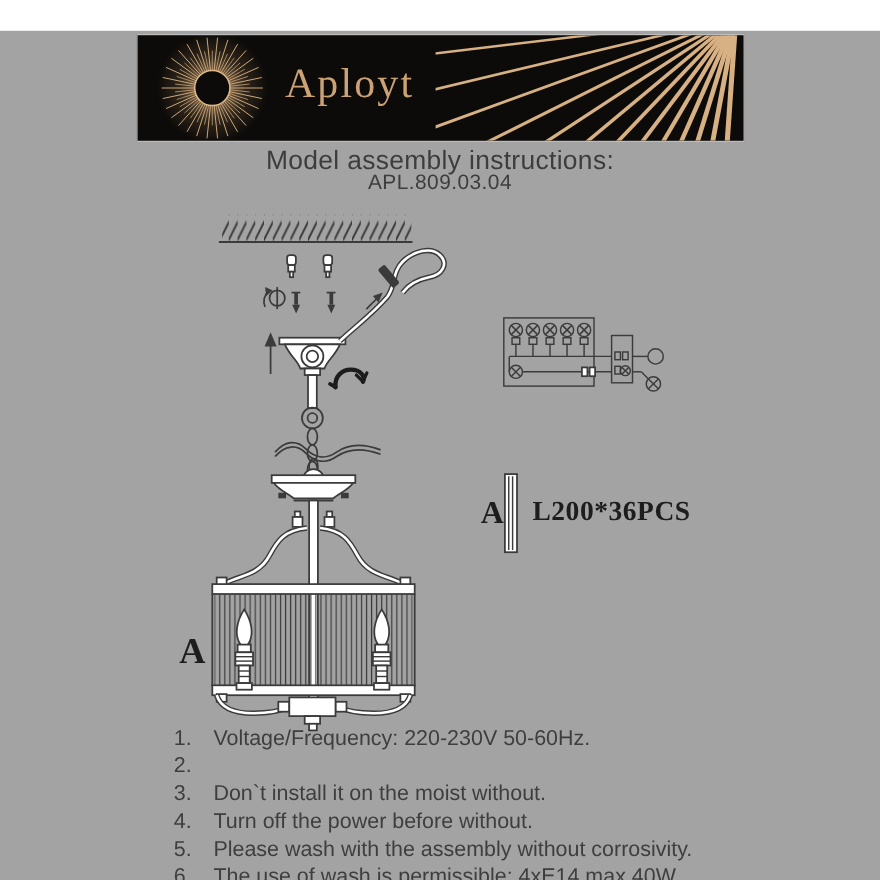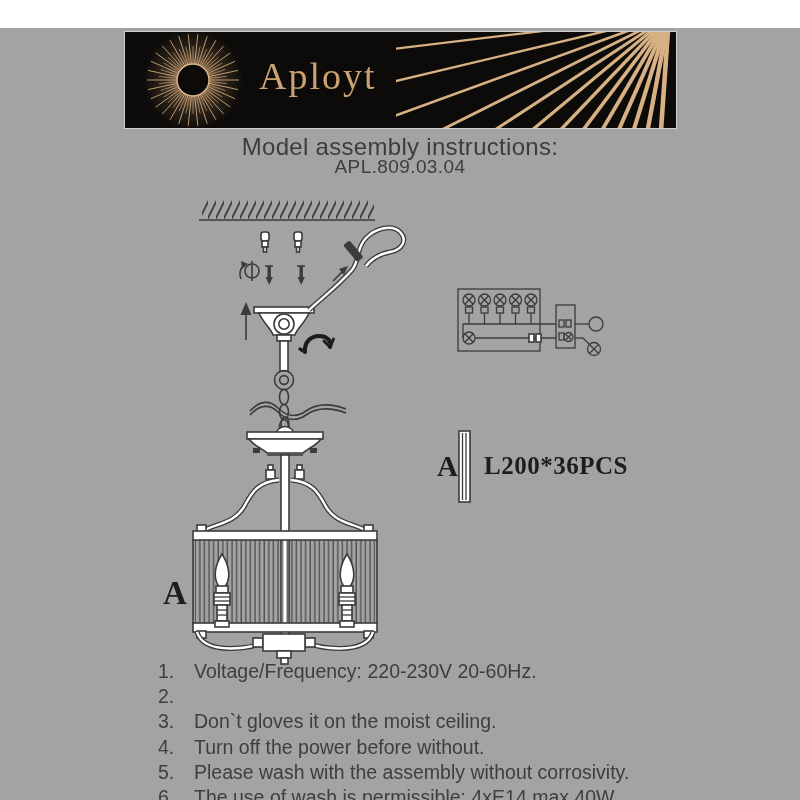--- a/index.html
+++ b/index.html
@@ -382,28 +382,28 @@
     </g>
   </svg>
 
   <div class="labA1">A</div>
   <div class="labA2">A</div>
   <div class="spec">L200*36PCS</div>
 
   <div class="instr">
     <div class="row">
       <span class="num">1.</span>
-      <span>Voltage/Frequency: 220-230V 20-60Hz.</span>
+      <span>Voltage/Frequency: 220-230V 50-60Hz.</span>
     </div>
     <div class="row">
       <span class="num">2.</span>
     </div>
     <div class="row">
       <span class="num">3.</span>
-      <span>Don`t gloves it on the moist ceiling.</span>
+      <span>Don`t install it on the moist without.</span>
     </div>
     <div class="row">
       <span class="num">4.</span>
       <span>Turn off the power before without.</span>
     </div>
     <div class="row">
       <span class="num">5.</span>
       <span>Please wash with the assembly without corrosivity.</span>
     </div>
     <div class="row">

